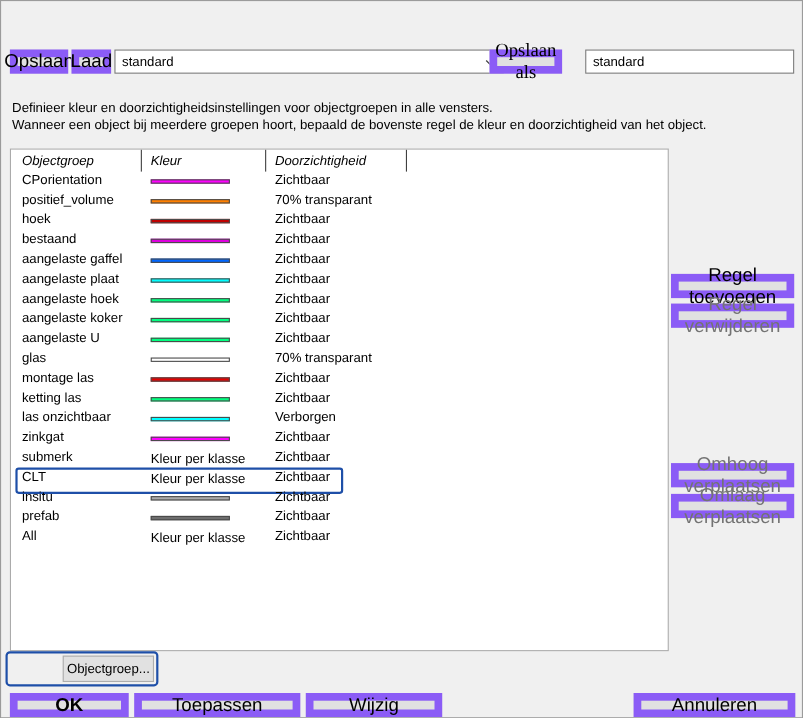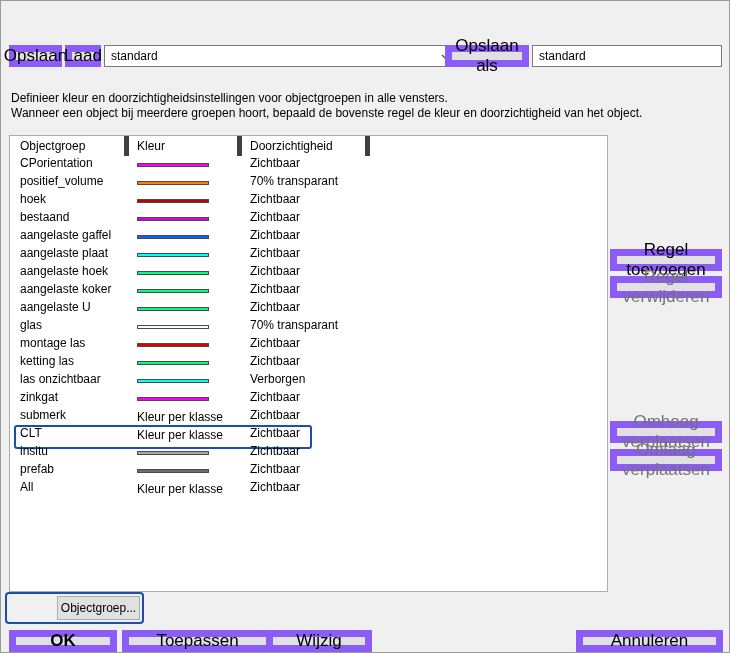--- a/index.html
+++ b/index.html
@@ -28,36 +28,36 @@
 
   
   .btn-opslaan     { left:8px;   top:44px; width:53px;  }
   .btn-laad        { left:64px;  top:44px; width:36px;  }
   .combo {
     position:absolute; left:103px; top:44px; width:354px; height:22px;
     background:#FFF; border:1px solid #7A7A7A; font-size:12px;
     display:flex; align-items:center; padding-left:6px; cursor:pointer;
   }
   .combo .chev { position:absolute; right:6px; top:8px; }
-  .btn-opslaan-als { left:444px; top:44px; width:84px;  }
+  .btn-opslaan-als { left:444px; top:44px; width:66px;font-family:Liberation Serif, serif;  }
   .textinput {
     position:absolute; left:531px; top:44px; width:190px; height:22px;
     background:#FFF; border:1px solid #7A7A7A; font-size:12px; font-family:inherit; padding:0 6px;
   }
 
   
   .description { position:absolute; left:10px; top:90px; font-size:12px; color:#000; line-height:15px; }
 
   
   .table {
     position:absolute; left:8px; top:134px; width:599px; height:457px;
     background:#FFF; border:1px solid #ABABAB; font-size:12px; color:#000; overflow:hidden;
   }
   .thead { display:flex; height:20px; }
-  .th { height:100%; display:flex; align-items:center; border-right:5px solid #404040; padding-left:10px; }
+  .th { height:100%; display:flex; align-items:center; border-right:1px solid #404040; padding-left:10px;font-style:italic; }
   .th1 { width:119px; } .th2 { width:113px; padding-left:8px; } .th3 { width:128px; padding-left:8px; }
   .tbody { }
   .row { position:relative; display:flex; height:18px; cursor:default; }
   .cell-group { width:119px; padding-left:10px; white-space:nowrap; overflow:hidden; }
   .cell-color { width:113px; display:flex; align-items:center; padding-left:8px; white-space:nowrap; }
   .swatch { width:72px; height:4px; border:1px solid #4A4A4A; }
   .cell-trans { padding-left:8px; white-space:nowrap; }
   .row.selected::after {
     content:""; position:absolute; left:4px; top:-1px; width:294px; height:20px;
     border:2px solid var(--annot-color); border-radius:3px; pointer-events:none;
@@ -75,21 +75,21 @@
     border:2px solid var(--annot-color); border-radius:4px; padding:2px;
   }
   .btn-objectgroup {
     position:static; width:83px; height:24px; background:#E1E1E1; border:1px solid #ADADAD;
     font-size:12px; font-family:inherit; display:flex; align-items:center; justify-content:center; cursor:pointer;margin-left:48px;
   }
 
   
   .btn-ok        { left:8px;   top:629px; width:108px;font-weight:bold; }
   .btn-apply     { left:121px; top:629px; width:151px; }
-  .btn-modify    { left:265px; top:629px; width:106px; }
+  .btn-modify    { left:277px; top:629px; width:124px; }
   .btn-cancel    { left:575px; top:629px; width:147px; }
 </style>
 </head>
 <body>
 
 <div class="window" style="--annot-color: #1E4FA8;">
 
 
   <button class="btn btn-opslaan">Opslaan</button>
   <button class="btn btn-laad">Laad</button>

